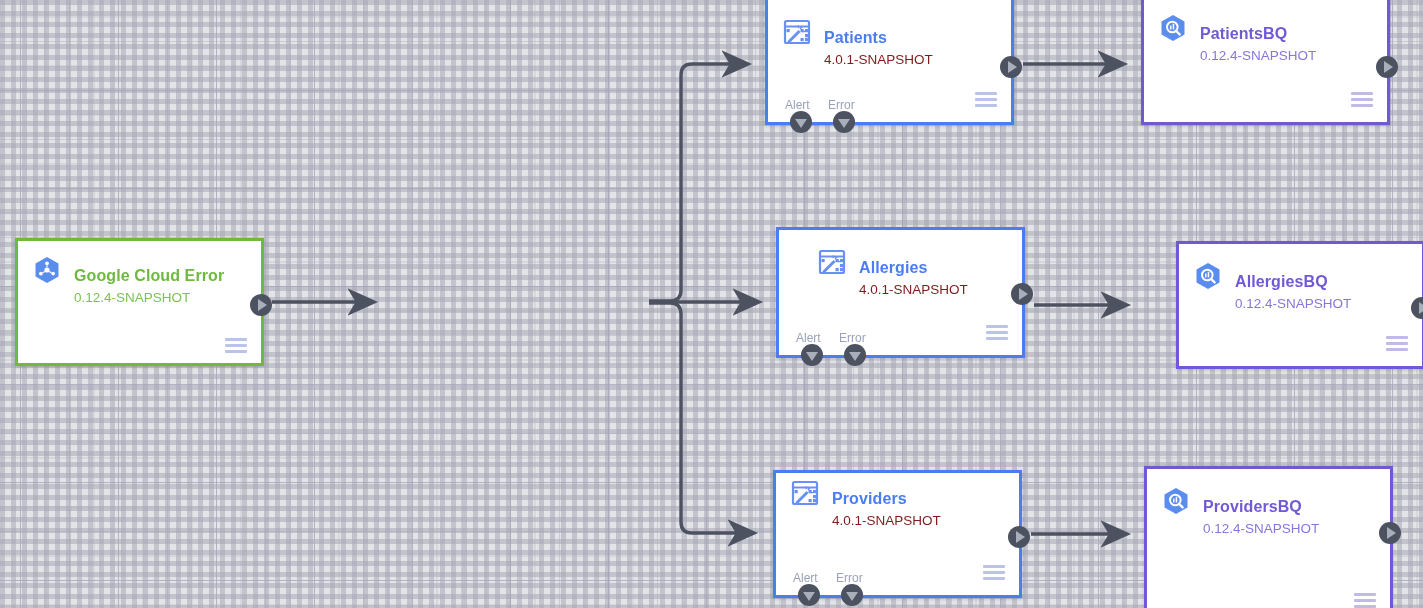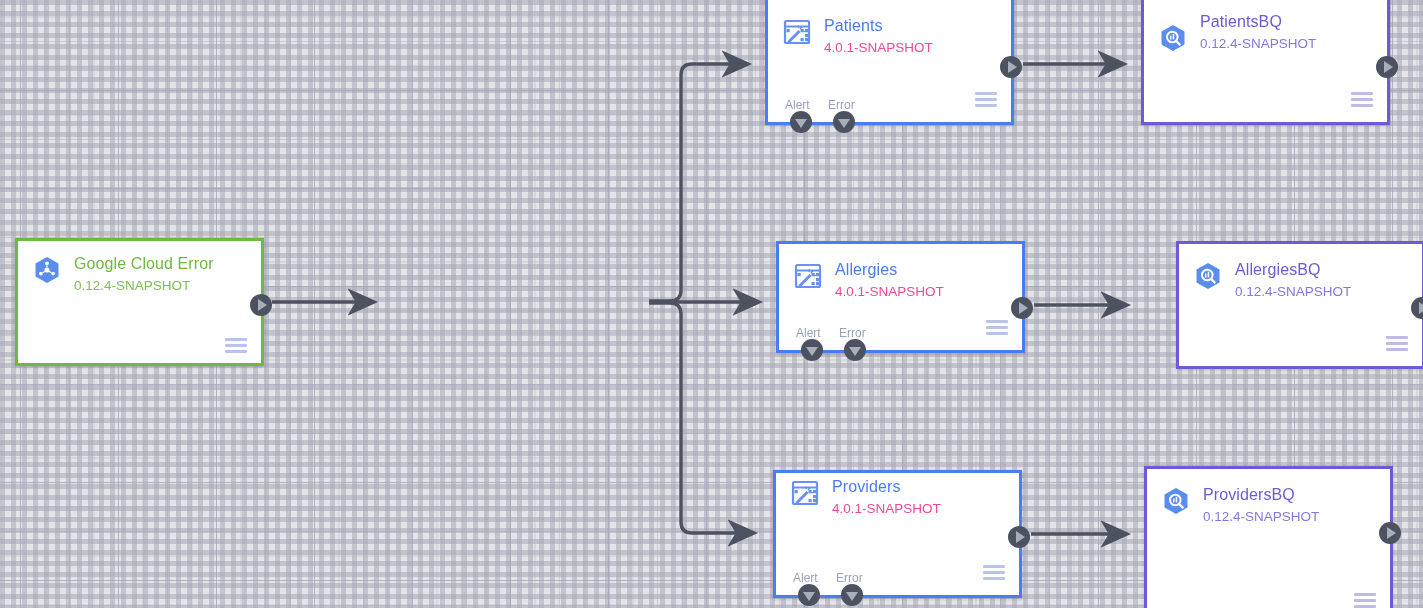--- a/index.html
+++ b/index.html
@@ -94,35 +94,36 @@
   .node-ico {
     width: 30px;
     height: 30px;
     flex: 0 0 30px;
     margin-top: 1px;
   }
   .node-ico svg { display: block; width: 30px; height: 30px; }
   .node-text { margin-left: 12px; }
   .node-title {
     font-size: 16px;
-    font-weight: normal;
+    font-weight: bold;
     line-height: 19px;
     letter-spacing: 0.1px;
     white-space: nowrap;
+    margin-top: 12px;
   }
   .node-ver {
     font-size: 13.5px;
     line-height: 18px;
     margin-top: 4px;
     white-space: nowrap;
   }
   .green  .node-title { color: #6eb93f; }
   .green  .node-ver   { color: #7cc251; }
   .blue   .node-title { color: #4a7cf2; }
-  .blue   .node-ver   { color: #ec4899; }
+  .blue   .node-ver   { color: #7f1d1d; }
   .purple .node-title { color: #7159d6; }
   .purple .node-ver   { color: #8677dd; }
 
   
   .node-menu {
     position: absolute;
     right: 14px;
     bottom: 9px;
     width: 22px;
     height: 16px;
@@ -283,21 +284,21 @@
       <span></span>
         <span></span>
         <span></span>
     </div>
     <div class="port-out" style="right:-11px; top:57px;"></div>
     <div class="port-bot" style="left:22px; bottom:-11px;"></div>
     <div class="port-bot" style="left:65px; bottom:-11px;"></div>
   </div>
 
   <div class="node purple" style="left:1141px; top:-4px; width:249px; height:129px;">
-    <div class="node-head" style="align-items:flex-end;">
+    <div class="node-head" style="">
       <div class="node-ico">
         <svg viewBox="0 0 30 30">
           <polygon points="15,2 26.5,8.5 26.5,21.5 15,28 3.5,21.5 3.5,8.5" fill="#5b8def"></polygon>
           <circle cx="14.3" cy="14" r="5.3" fill="none" stroke="#ffffff" stroke-width="2"></circle>
           <line x1="18.2" y1="18" x2="21.6" y2="21.4" stroke="#ffffff" stroke-width="2.4" stroke-linecap="round"></line>
           <g fill="#ffffff">
             <rect x="12" y="12.6" width="1.5" height="3.8"></rect>
             <rect x="14.7" y="10.8" width="1.5" height="5.6"></rect>
           </g>
         </svg>
@@ -308,21 +309,21 @@
       </div>
     </div>
     <div class="node-menu" style="bottom:14px;">
       <span></span>
         <span></span>
         <span></span>
     </div>
     <div class="port-out" style="right:-11px; top:57px;"></div>
   </div>
 
-  <div class="node blue" style="left:776px; top:241px; width:249px; height:112px;">
+  <div class="node blue" style="left:776px; top:227px; width:249px; height:131px;padding-left:24px;">
     <div class="node-head" style="padding-top:16px;">
       <div class="node-ico">
         <svg viewBox="0 0 30 30">
           <rect x="3" y="4" width="24" height="22" rx="1.5" fill="none" stroke="#6b90f5" stroke-width="2.2"></rect>
           <line x1="3" y1="9.5" x2="27" y2="9.5" stroke="#6b90f5" stroke-width="2"></line>
           <g fill="#6b90f5">
             <rect x="18.5" y="12" width="3.2" height="3.2"></rect>
             <rect x="23" y="12" width="3.2" height="3.2"></rect>
             <rect x="23" y="17" width="3.2" height="3.2"></rect>
             <rect x="18.5" y="21" width="3.2" height="3.2"></rect>

